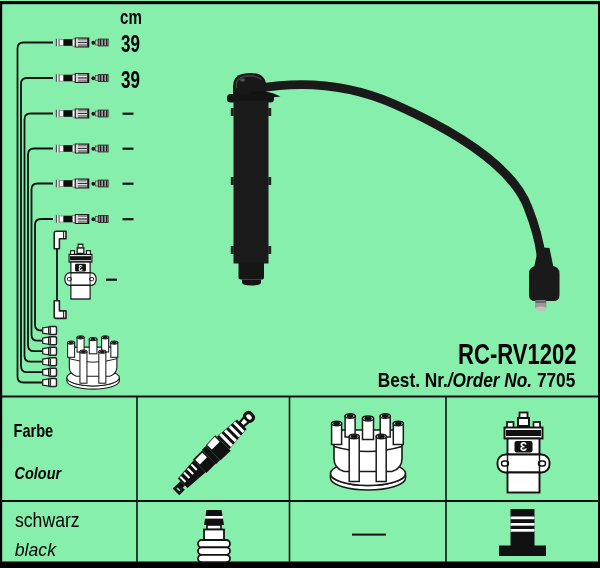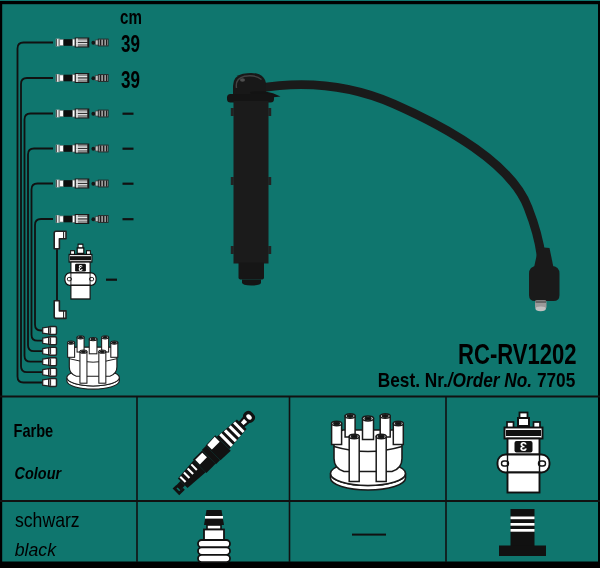--- a/index.html
+++ b/index.html
@@ -1,16 +1,16 @@
 <!DOCTYPE html>
 <html><head>
 <meta charset="utf-8">
 <style>
   html,body{margin:0;padding:0;background:#fff;}
-  #page{position:relative;width:600px;height:568px;background:#0f766e;overflow:hidden;}
+  #page{position:relative;width:600px;height:568px;background:#86efac;overflow:hidden;}
   svg{display:block;}
   text{font-family:"Liberation Sans", sans-serif;}
 </style>
 </head>
 <body>
 <div id="page">
 <svg width="600" height="568" viewBox="0 0 600 568">
 <defs>
 
   <g id="conn">

